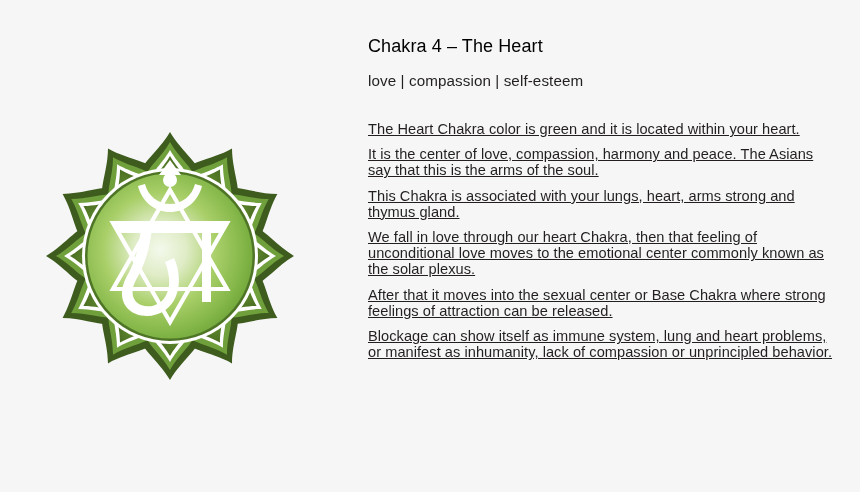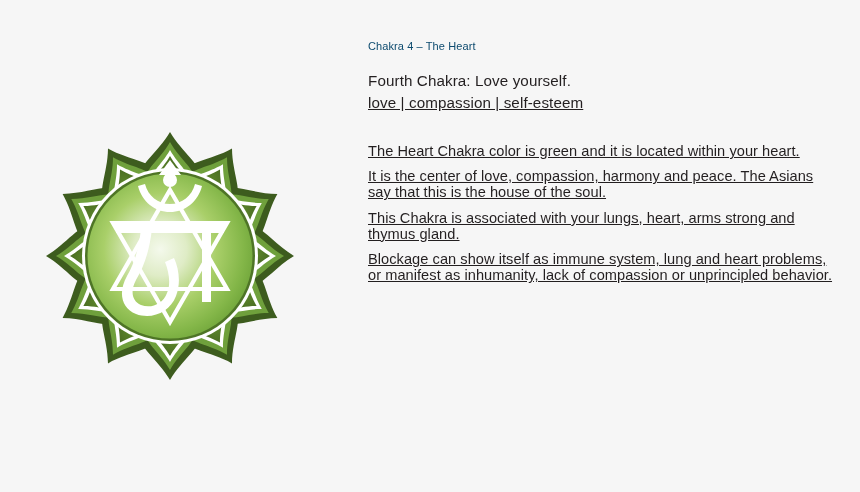--- a/index.html
+++ b/index.html
@@ -41,24 +41,24 @@
     position: absolute;
     left: 368px;
     top: 36px;
     width: 468px;
   }
 
   .head-block {
     margin-bottom: 0;
   }
   .title-line {
-    font-size: 11px;
+    font-size: 18px;
     line-height: 20px;
     letter-spacing: 0.1px;
-    color: #0c4a6e;
+    color: #000000;
     margin: 0 0 15px 0;
   }
   .sub-line {
     font-size: 15.2px;
     line-height: 19px;
     letter-spacing: 0.1px;
     color: #231f20;
     margin: 0;
   }
   .sub-line + .sub-line {
@@ -231,26 +231,27 @@
 
         <path d="M128 32 l11 15 h-22 z"></path>
       </g>
     </svg>
   </div>
 
   <div class="text-col">
 
     <div class="head-block">
       <p class="title-line">Chakra 4 – The Heart</p>
-      <p class="sub-line">Fourth Chakra: Love yourself.</p>
       <p class="sub-line">love  |  compassion  |  self-esteem</p>
     </div>
 
     <div class="body-block">
       <p class="para">The Heart Chakra color is green and it is located within your heart.</p>
-      <p class="para">It is the center of love, compassion, harmony and peace. The Asians say that this is the house of the soul.</p>
+      <p class="para">It is the center of love, compassion, harmony and peace. The Asians say that this is the arms of the soul.</p>
       <p class="para">This Chakra is associated with your lungs, heart, arms strong and thymus gland.</p>
+      <p class="para">We fall in love through our heart Chakra, then that feeling of unconditional love moves to the emotional center commonly known as the solar plexus.</p>
+      <p class="para">After that it moves into the sexual center or Base Chakra where strong feelings of attraction can be released.</p>
       <p class="para">Blockage can show itself as immune system, lung and heart problems, or manifest as inhumanity, lack of compassion or unprincipled behavior.</p>
     </div>
 
   </div>
 
 </div>
 
 </body></html>

